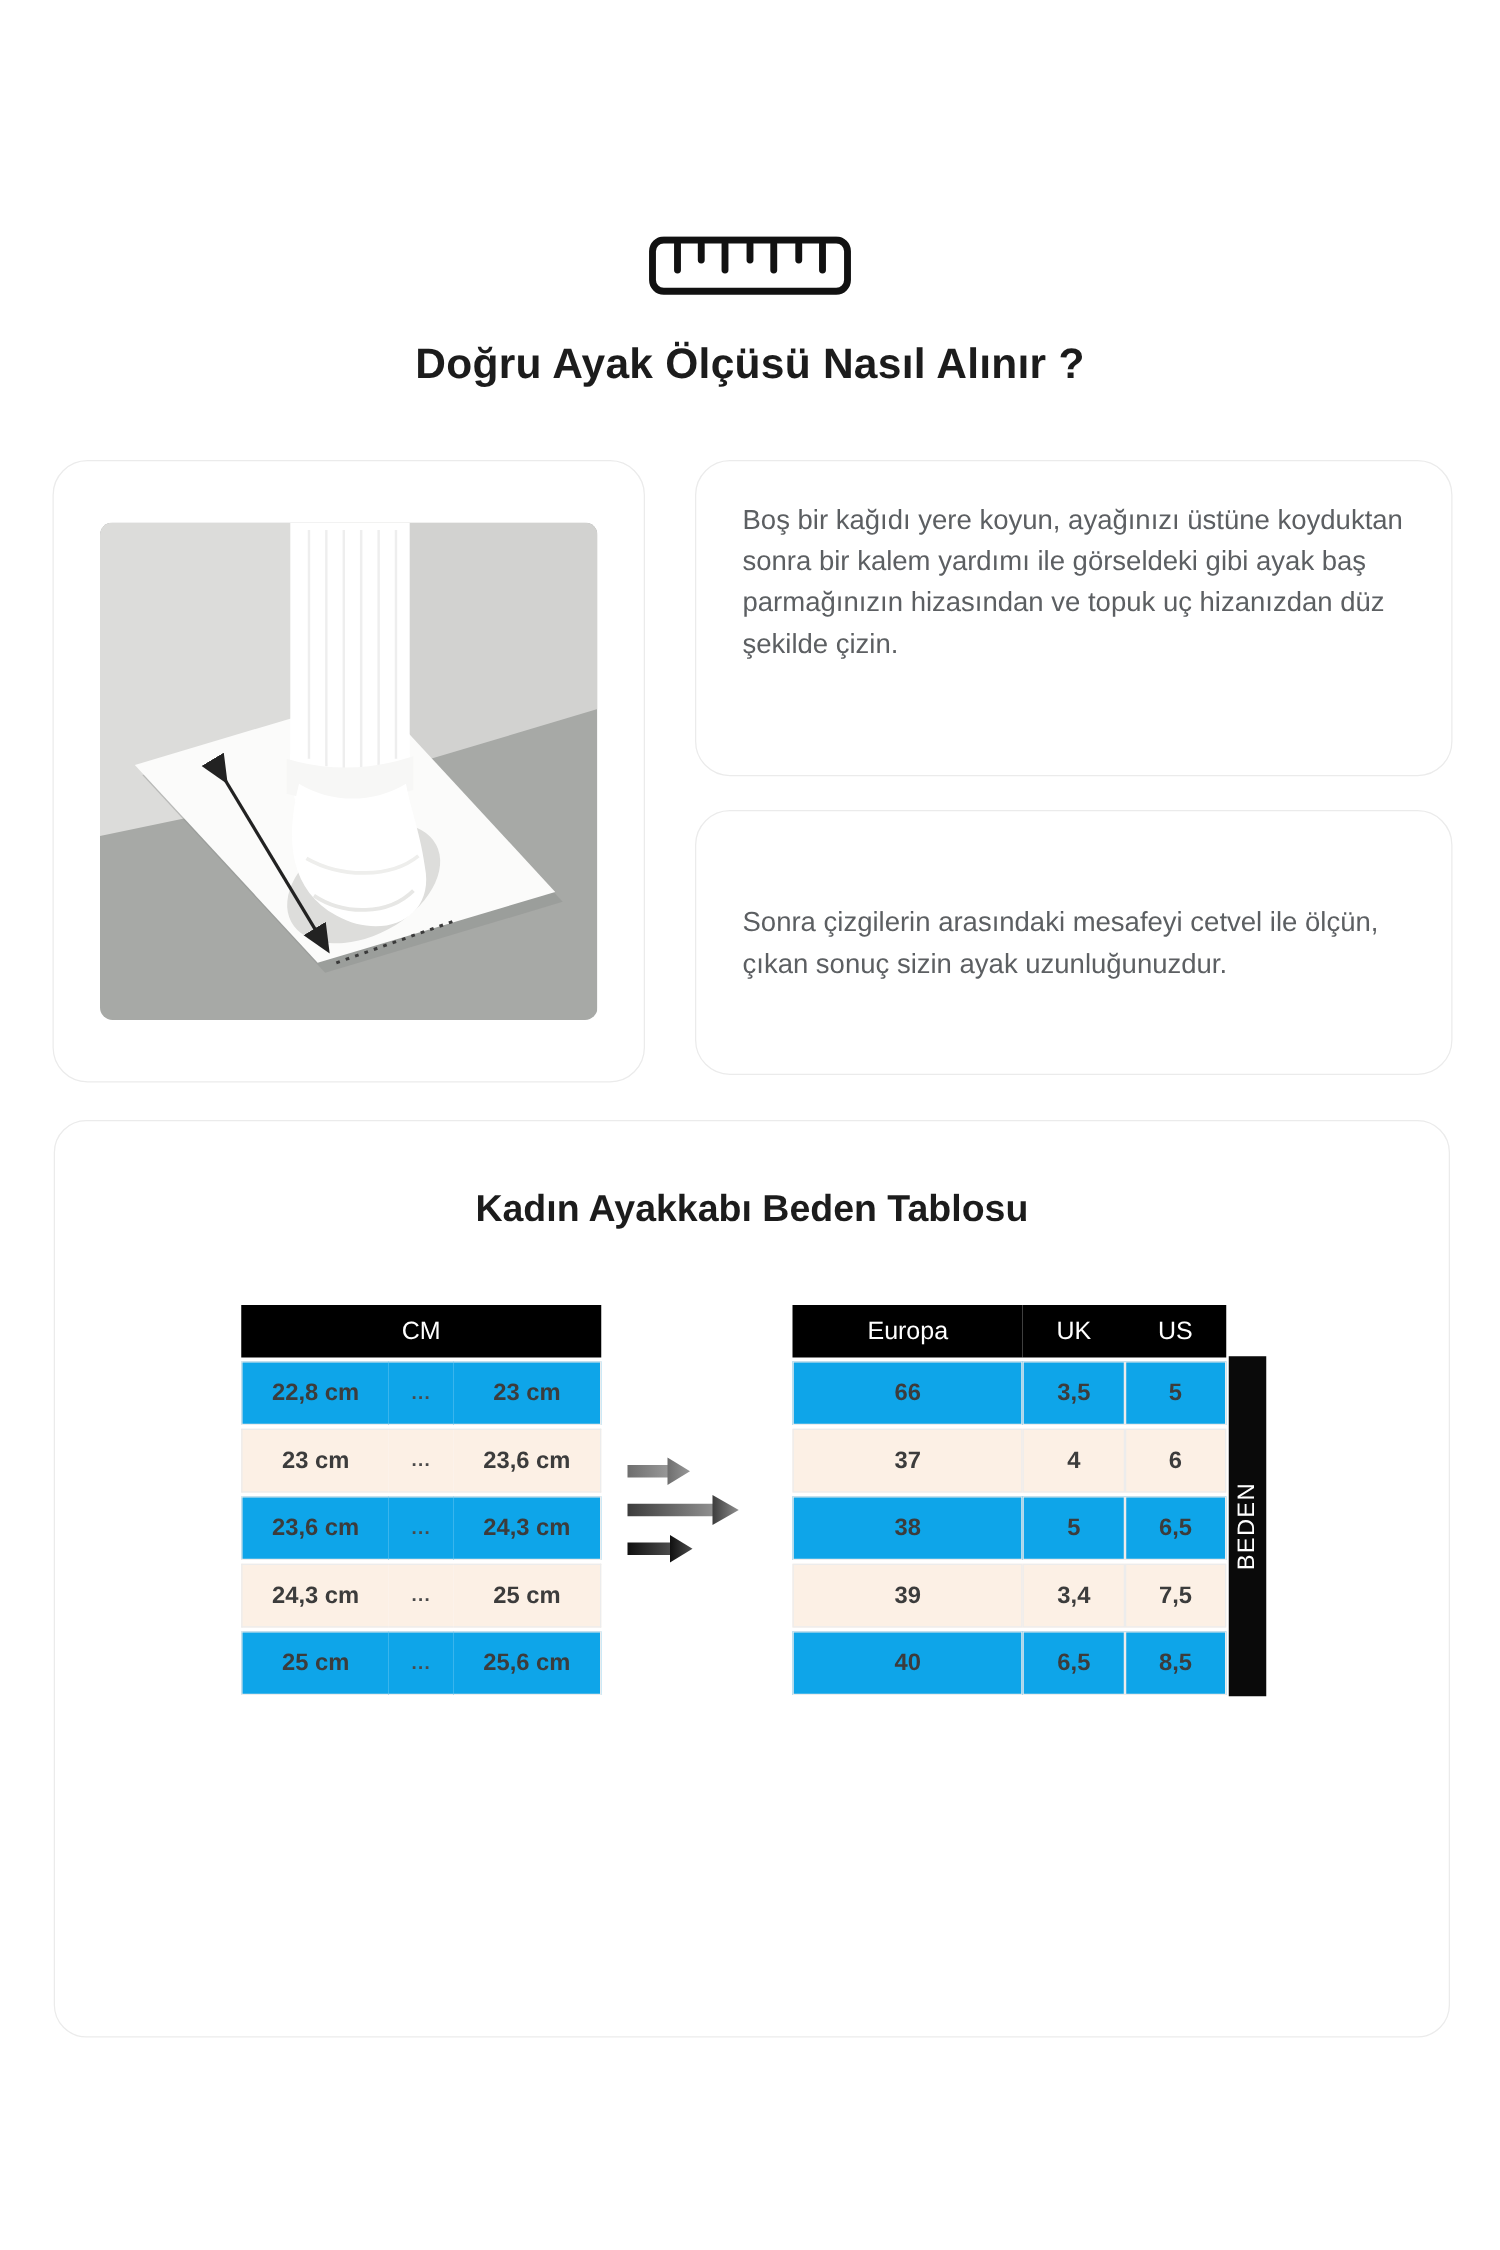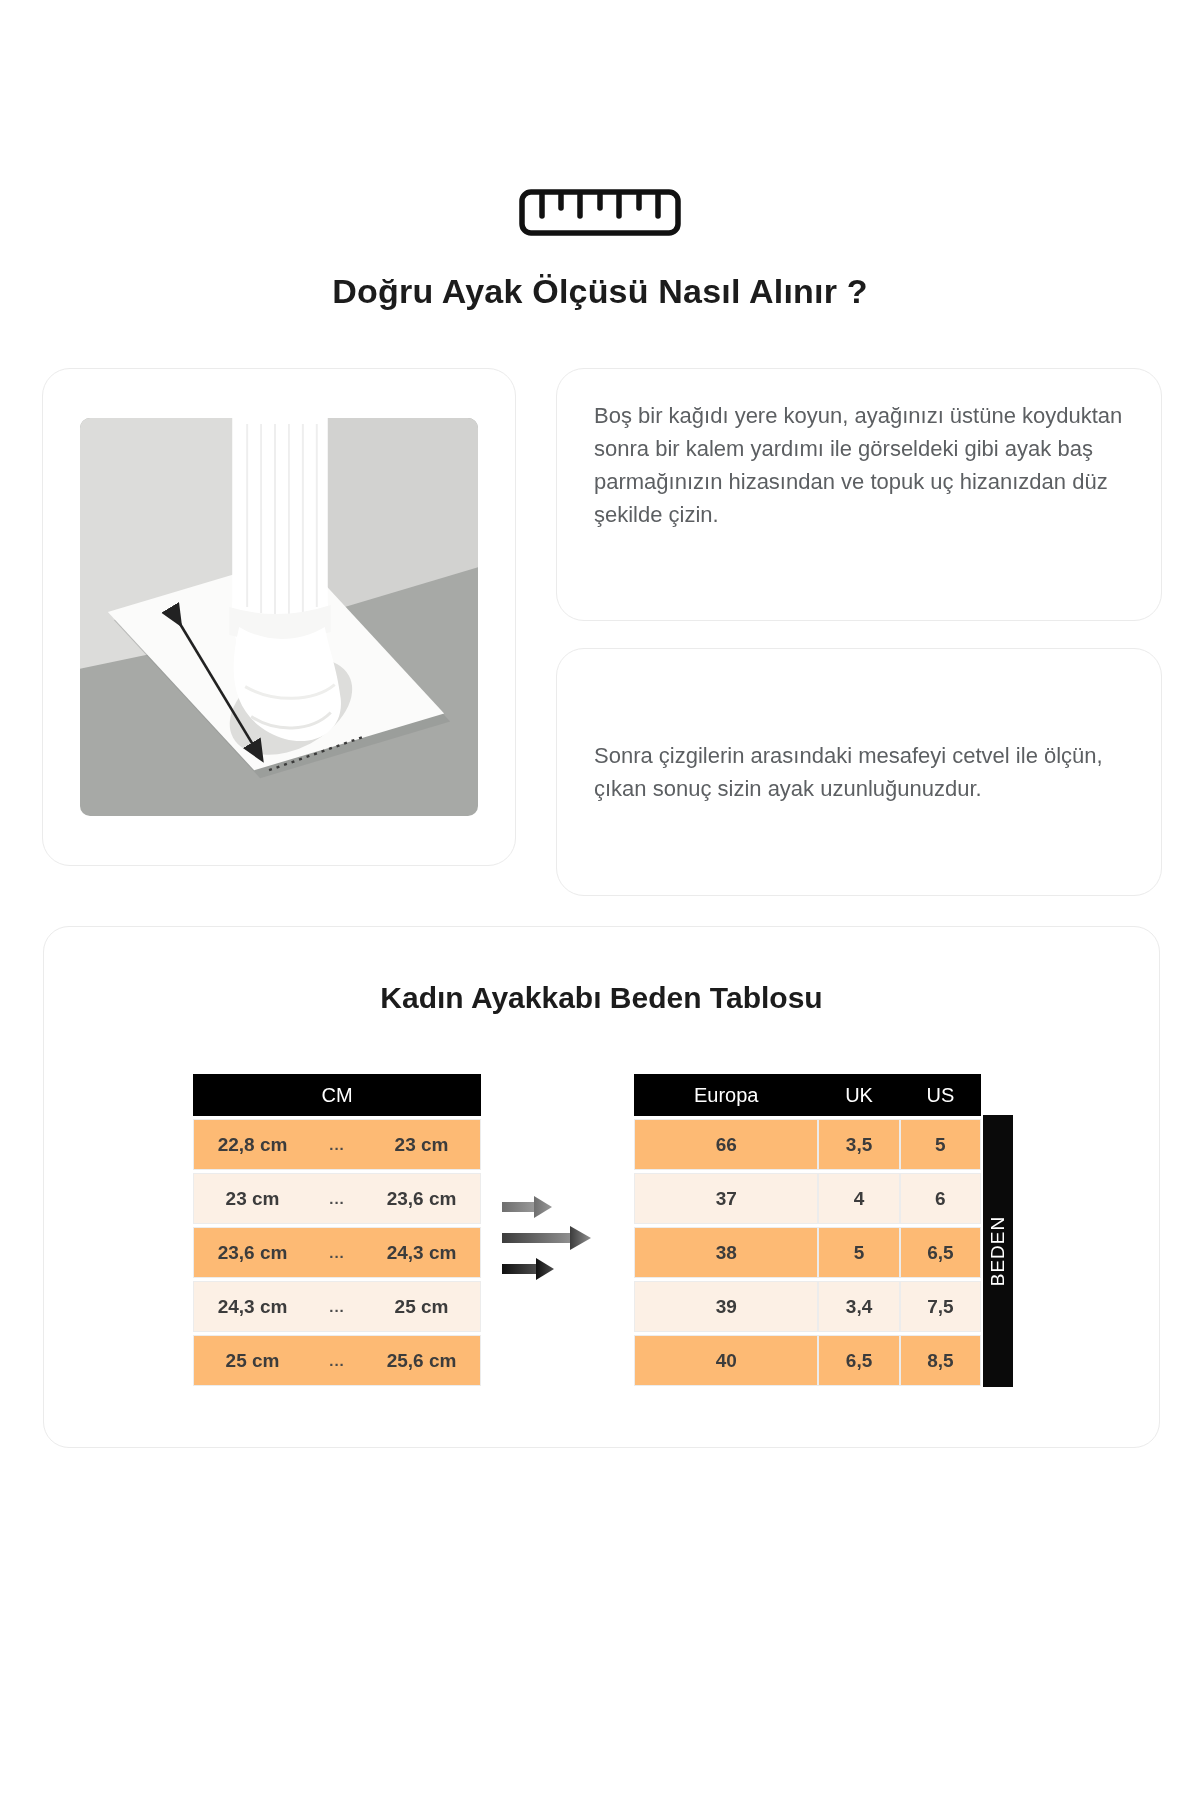--- a/index.html
+++ b/index.html
@@ -19,38 +19,38 @@
   }
   .card {
     border:1px solid #ebebeb; border-radius:28px; background:#fff;
   }
   .photo-card {
     width:474px; height:498px; flex:none; display:flex; align-items:center; justify-content:center;
   }
   .photo-frame { width:398px; height:398px; border-radius:10px; overflow:hidden; }
   .text-cards { width:606px; display:flex; flex-direction:column; gap:27px; }
   .info-card-1 { height:253px; padding:30px 36px 0 37px; }
-  .info-card-2 { height:248px; padding:0 36px 0 37px; display:flex; align-items:center;justify-content:flex-end; }
+  .info-card-2 { height:212px; padding:0 36px 0 37px; display:flex; align-items:center;justify-content:flex-end; }
   .info-text { font-size:22px; line-height:33px; color:#5c5f62; }
   .table-card {
-    margin:30px 40px 0 43px; width:1117px; height:522px;
+    margin:30px 40px 0 43px; width:1117px; height:734px;
     border:1px solid #ebebeb; border-radius:26px; background:#fff;
   }
   .table-title {
     margin-top:54px; text-align:center; font-size:30px; font-weight:bold; color:#1c1c1c;
   }
   .tables-row { margin:56px 0 0 149px; display:flex; align-items:flex-start; }
   table { border-collapse:separate; border-spacing:0 3px; }
   th {
     background:var(--header-bg); color:var(--header-text);
     height:42px; font-size:20px; font-weight:500; text-align:center;
   }
   td {
     height:51px; text-align:center; vertical-align:middle;
-    font-size:19px; font-weight:600; color:#3c3c3c; background:#fdba74;
+    font-size:19px; font-weight:600; color:#3c3c3c; background:#0ea5e9;
   }
   tr.alt td { background:var(--row-alt-bg); }
   .cm-table { width:288px; flex:none; }
   .cm-table col.c-val { width:118px; } .cm-table col.c-sep { width:52px; }
   .cm-table td { border-top:1px solid var(--border); border-bottom:1px solid var(--border); }
   .cm-table td:first-child { border-left:1px solid var(--border); }
   .cm-table td:last-child { border-right:1px solid var(--border); }
   td.sep { font-size:15px; color:#4a4a4a; letter-spacing:1px; }
   .arrows-box { width:131px; flex:none; position:relative; height:280px; }
   .arrows-box svg { position:absolute; left:17px; top:124px; }

